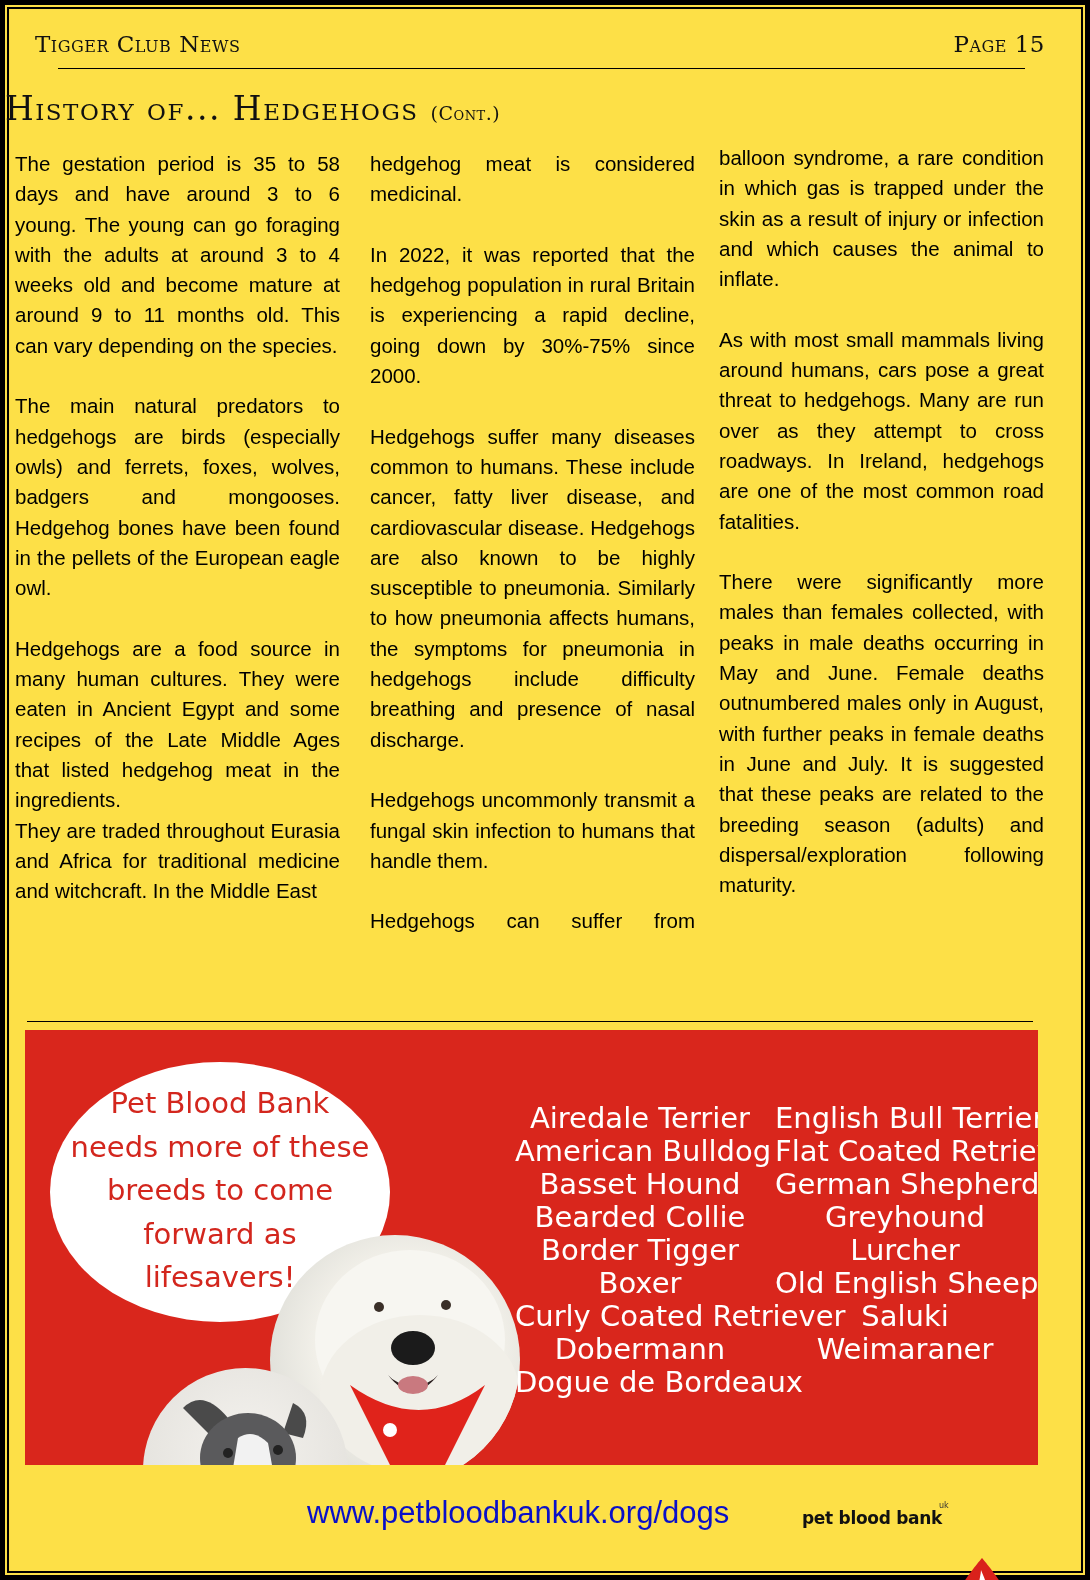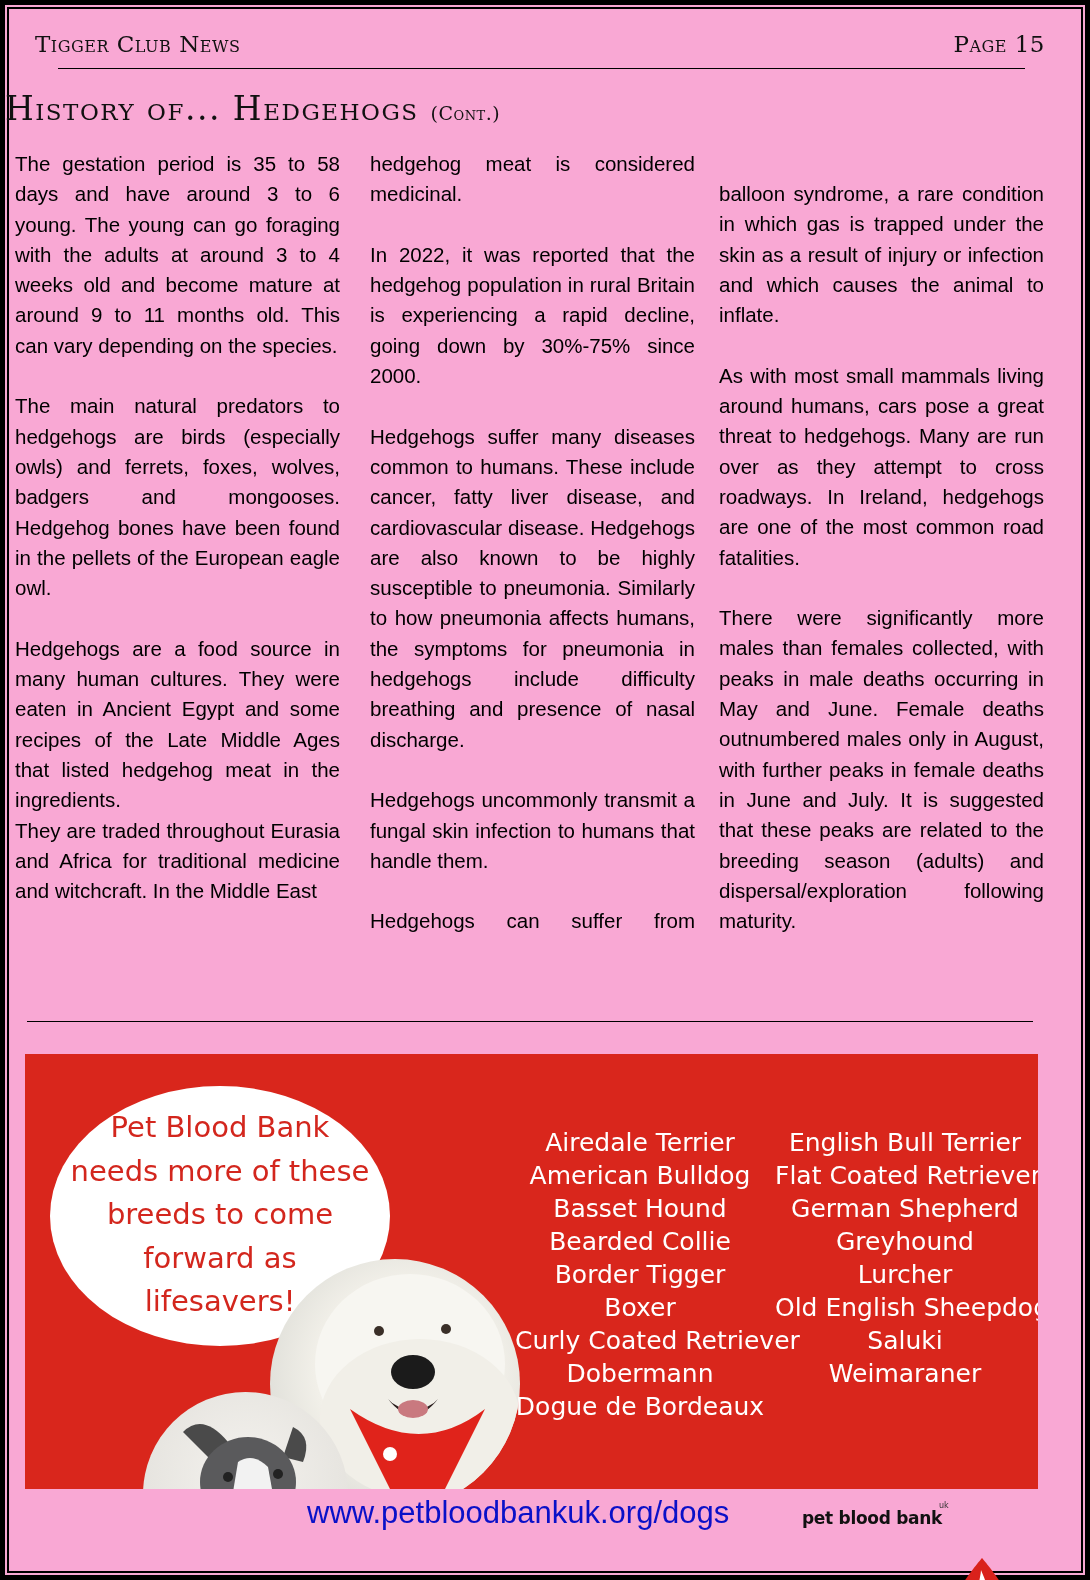--- a/index.html
+++ b/index.html
@@ -1,19 +1,19 @@
 <!DOCTYPE html>
 <html><head>
 <meta charset="utf-8">
 <style>
   * { box-sizing: border-box; margin: 0; padding: 0; }
   html, body { width: 1090px; height: 1580px; background: #000; overflow: hidden; }
   .page {
     position: absolute; left: 0; top: 0; width: 1090px; height: 1580px;
-    background: #f9a8d4;
+    background: #fde047;
     border-top: 5px solid #000;
     border-left: 5px solid #000;
     border-right: 5px solid #000;
     border-bottom: 5px solid #000;
   }
   .inner-border {
     position: absolute; left: 2px; top: 2px; right: 2px; bottom: 2px;
     border: 2px solid #000;
     pointer-events: none;
   }
@@ -38,47 +38,47 @@
   .col {
     position: absolute; top: 144px;
     font-family: "Liberation Sans", "DejaVu Sans", sans-serif;
     font-size: 20.5px; line-height: 30.3px; color: #000;
     text-align: justify;
   }
   .col p { margin: 0 0 30.3px 0; }
   .col p.tight { margin-bottom: 0; }
   .col1 { left: 10px; width: 325px; }
   .col2 { left: 365px; width: 325px; }
-  .col3 { left: 714px; width: 325px; top: 138px; margin-top: 36px; }
+  .col3 { left: 714px; width: 325px; top: 138px; }
   .divider {
     position: absolute; left: 22px; right: 52px; top: 1016px; height: 0;
     border-top: 1.5px solid #000;
   }
   .ad {
     position: absolute; left: 20px; top: 1025px; width: 1013px; height: 435px;
-    background: #d9261c; overflow: hidden; margin-top: 24px;
+    background: #d9261c; overflow: hidden;
   }
   .bubble {
     position: absolute; left: 25px; top: 32px; width: 340px; height: 260px;
     background: #fff; border-radius: 50%;
   }
   .bubble-text {
     position: absolute; left: 45px; top: 52px; width: 300px; text-align: center;
     font-family: "DejaVu Sans", "Liberation Sans", sans-serif;
     color: #d3261d; font-size: 29px; line-height: 43.5px;
   }
   .dog-circle {
     position: absolute; border-radius: 50%; overflow: hidden; background: #e9e9e6;
   }
   .dog-sheepdog { left: 245px; top: 205px; width: 250px; height: 250px; background: radial-gradient(circle at 55% 45%, #ffffff 0%, #f3f1ea 45%, #dcdcd6 80%, #c9cac6 100%); }
   .dog-greyhound { left: 118px; top: 338px; width: 205px; height: 205px; background: radial-gradient(circle at 50% 40%, #f4f2ee 0%, #e5e3de 70%, #d8d6d0 100%); }
   .breeds {
     position: absolute; top: 72px;
     font-family: "DejaVu Sans", "Liberation Sans", sans-serif;
-    color: #fff; font-size: 25px; line-height: 33px; text-align: center;
+    color: #fff; font-size: 29px; line-height: 33px; text-align: center;
   }
   .breeds-left { left: 490px; width: 250px; }
   .breeds-right { left: 750px; width: 260px; text-align: center; }
   .breeds div { white-space: nowrap; }
   .footer-link {
     position: absolute; left: 302px; top: 1490px;
     font-family: "Liberation Sans", "DejaVu Sans", sans-serif;
     font-size: 31px; color: #0a10c8; 
   }
   .brand-text {

